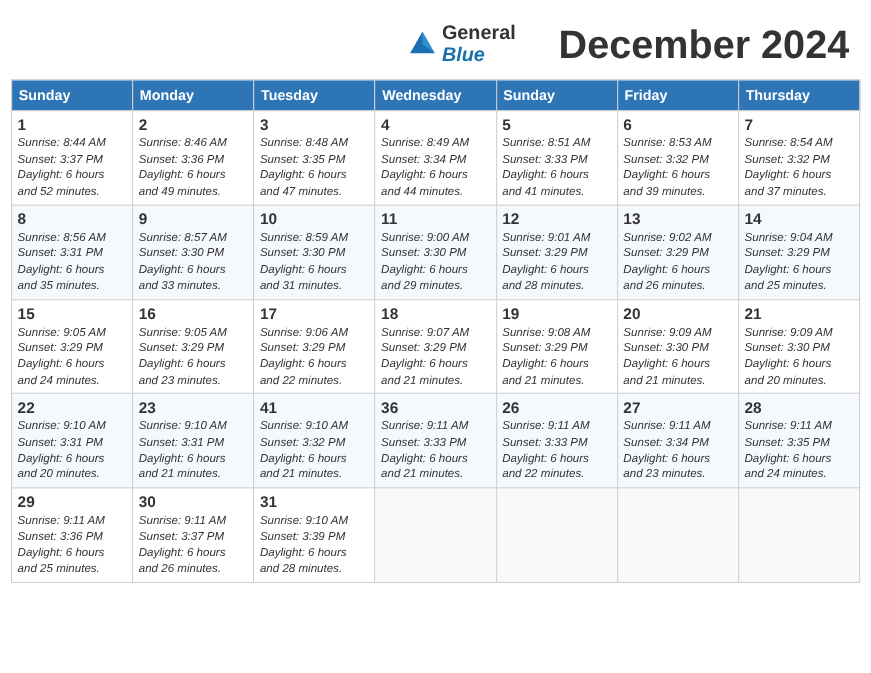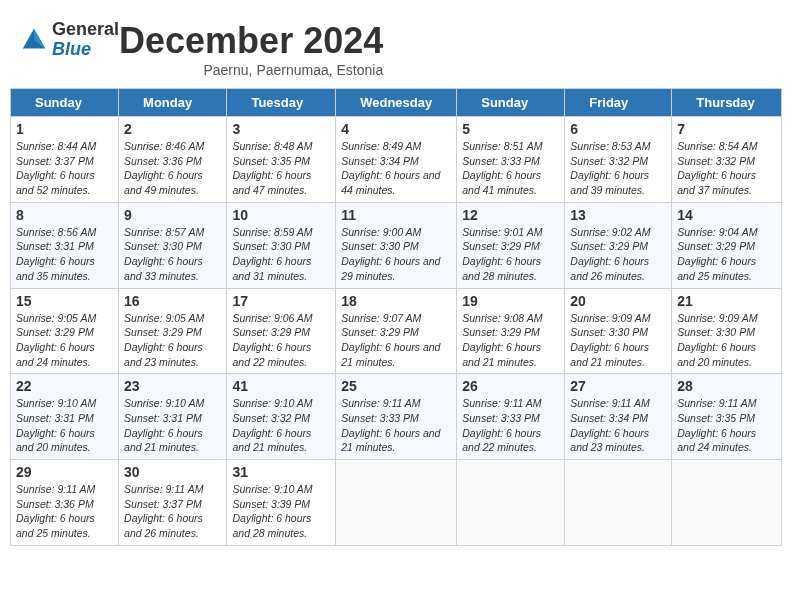--- a/index.html
+++ b/index.html
@@ -5,23 +5,24 @@
     * { box-sizing: border-box; margin: 0; padding: 0; }
     body {
       font-family: Arial, sans-serif;
       background: #fff;
       width: 792px;
       min-height: 612px;
       padding: 10px;
     }
     .header {
       display: flex;
-      justify-content: flex-start;
+      justify-content: flex-end;
       align-items: flex-start;
       padding: 10px 10px 5px 10px;
+      gap: 39px;
     }
     .logo {
       display: flex;
       align-items: center;
     }
     .logo-text {
       display: flex;
       flex-direction: column;
       font-weight: bold;
       font-size: 18px;
@@ -48,21 +49,21 @@
     }
     .calendar {
       width: 100%;
       border-collapse: collapse;
       margin-top: 5px;
     }
     .calendar th {
       background: #2e75b6;
       color: #fff;
       text-align: left;
-      padding: 6px 24px;
+      padding: 6px 6px;
       font-size: 13px;
       font-weight: bold;
       border: 1px solid #ccc;
     }
     .calendar td {
       vertical-align: top;
       border: 1px solid #d0d0d0;
       padding: 4px 5px;
       width: 14.28%;
       min-height: 80px;
@@ -102,21 +103,20 @@
       <polygon points="20,4 36,32 4,32" fill="#1a6faf"></polygon>
       <polygon points="20,4 36,32 20,20" fill="#2e90d1"></polygon>
     </svg>
     <div class="logo-text">
       <span class="logo-general">General</span>
       <span class="logo-blue">Blue</span>
     </div>
   </div>
   <div class="title-area">
     <div class="month-title">December 2024</div>
-    <div class="subtitle">Paernu, Paernumaa, Estonia</div>
   </div>
 </div>
 
 <table class="calendar">
   <thead>
     <tr>
     <th>Sunday</th>
         <th>Monday</th>
         <th>Tuesday</th>
         <th>Wednesday</th>
@@ -223,21 +223,21 @@
         </td>
         <td>
           <span class="day-num">23</span>
           <div class="day-info">Sunrise: 9:10 AM<br>Sunset: 3:31 PM<br>Daylight: 6 hours and 21 minutes.</div>
         </td>
         <td>
           <span class="day-num">41</span>
           <div class="day-info">Sunrise: 9:10 AM<br>Sunset: 3:32 PM<br>Daylight: 6 hours and 21 minutes.</div>
         </td>
         <td>
-          <span class="day-num">25</span>
+          <span class="day-num">36</span>
           <div class="day-info">Sunrise: 9:11 AM<br>Sunset: 3:33 PM<br>Daylight: 6 hours and 21 minutes.</div>
         </td>
         <td>
           <span class="day-num">26</span>
           <div class="day-info">Sunrise: 9:11 AM<br>Sunset: 3:33 PM<br>Daylight: 6 hours and 22 minutes.</div>
         </td>
         <td>
           <span class="day-num">27</span>
           <div class="day-info">Sunrise: 9:11 AM<br>Sunset: 3:34 PM<br>Daylight: 6 hours and 23 minutes.</div>
         </td>

